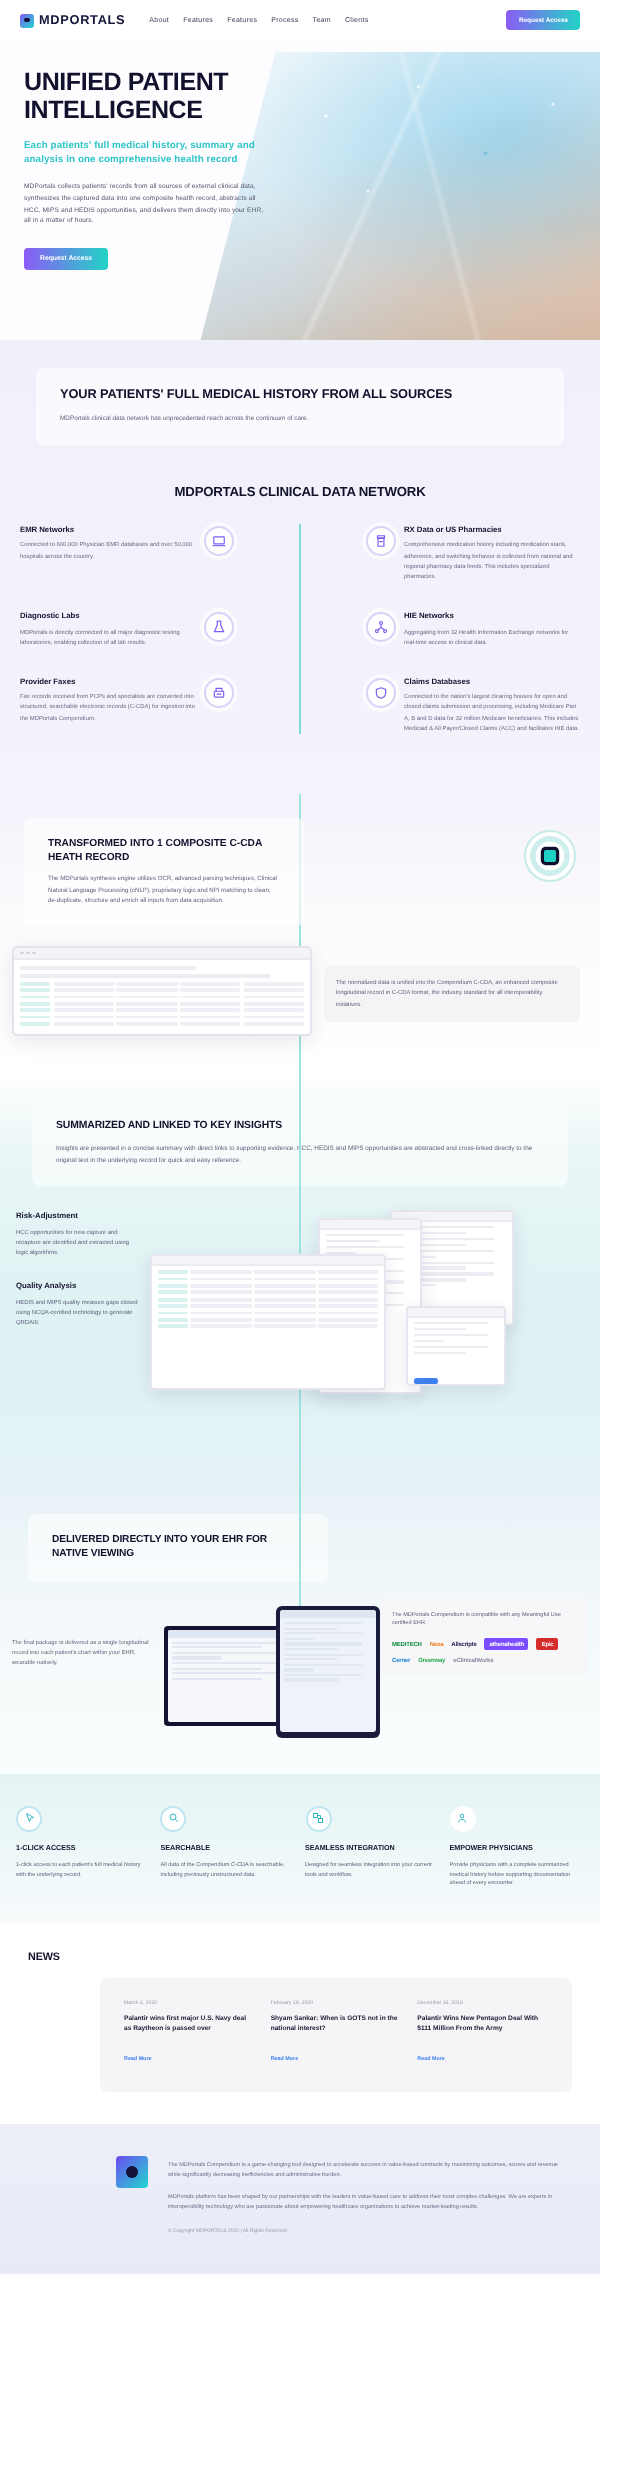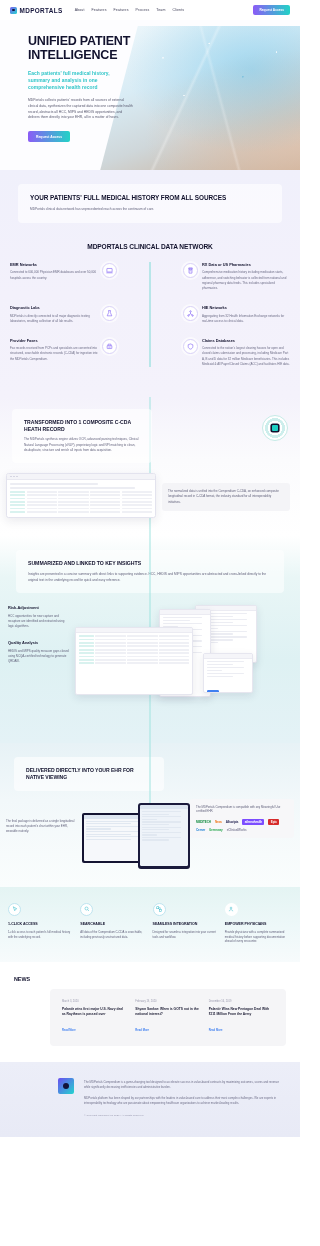--- a/index.html
+++ b/index.html
@@ -71,21 +71,21 @@
     content: ""; position: absolute; inset: 0;
     background:
       radial-gradient(circle at 30% 22%, rgba(255,255,255,.85) 0 .5px, transparent 1px),
       radial-gradient(circle at 52% 12%, rgba(255,255,255,.8) 0 .5px, transparent 1px),
       radial-gradient(circle at 68% 35%, rgba(120,190,220,.8) 0 .6px, transparent 1.2px),
       radial-gradient(circle at 84% 18%, rgba(255,255,255,.8) 0 .5px, transparent 1px),
       radial-gradient(circle at 40% 48%, rgba(255,255,255,.7) 0 .5px, transparent 1px),
       linear-gradient(115deg, transparent 42%, rgba(255,255,255,.28) 43%, transparent 44%),
       linear-gradient(75deg, transparent 55%, rgba(255,255,255,.22) 56%, transparent 57%);
   }
-  .hero-inner { position: relative; z-index: 5; padding: 14px 12px 0 28px; width: 145px; }
+  .hero-inner { position: relative; z-index: 5; padding: 14px 12px 0 12px; width: 145px; }
   .hero-title {
     font-size: 12.5px; line-height: 1.12; font-weight: bold;
     letter-spacing: -.2px; color: #12122e;
   }
   .hero-sub {
     margin-top: 8px; font-size: 4.9px; line-height: 1.45;
     font-weight: bold; color: #2ec5c8; letter-spacing: .05px;
   }
   .hero-body {
     margin-top: 7px; font-size: 3.3px; line-height: 1.72;

